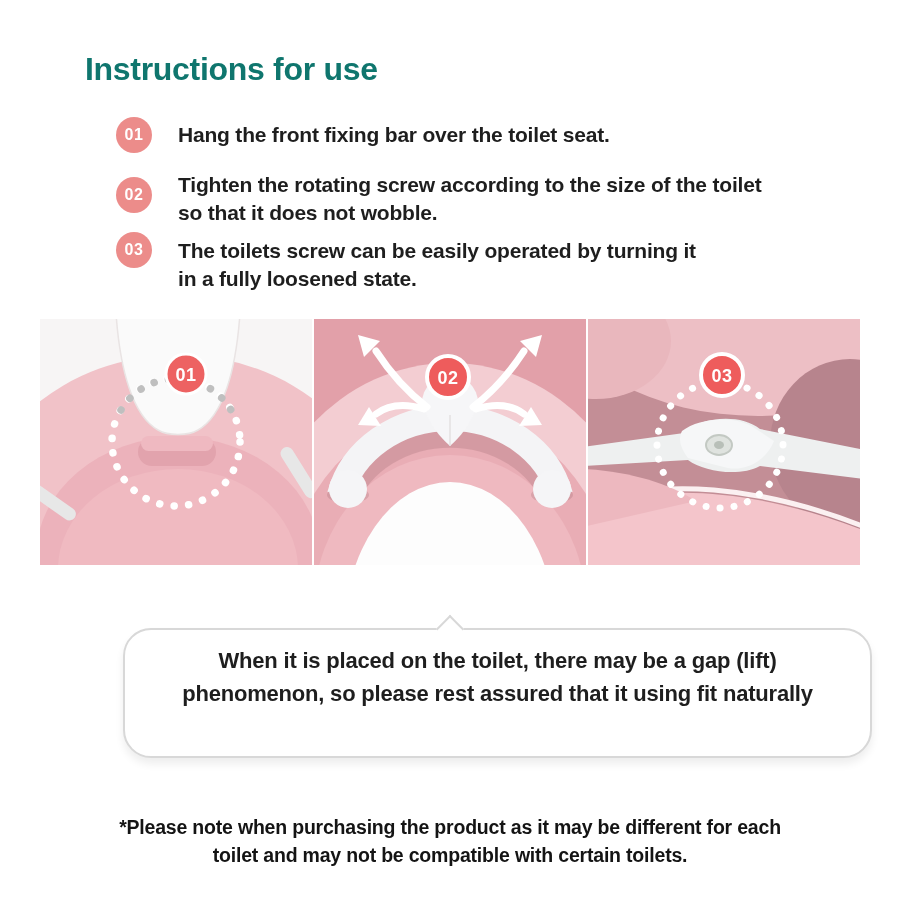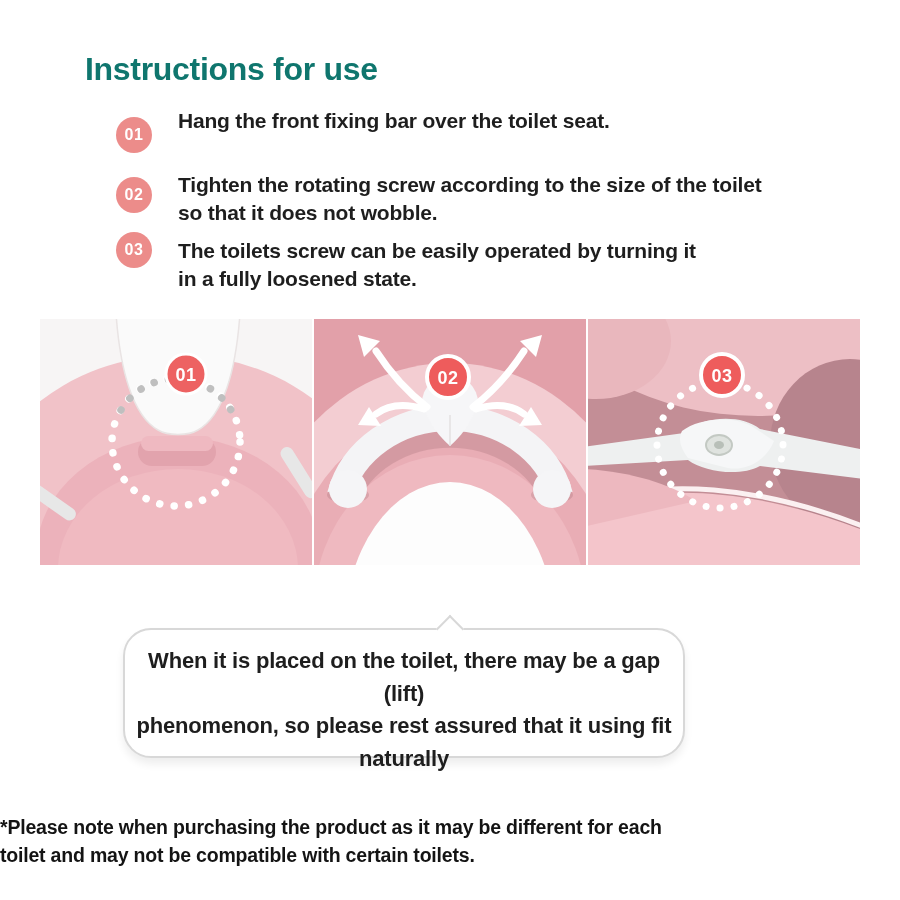--- a/index.html
+++ b/index.html
@@ -23,59 +23,59 @@
   .step-badge {
     position:absolute; width:36px; height:36px; border-radius:50%;
     background:#ec8c8a; color:#ffffff; font-size:16px; font-weight:bold;
     display:flex; align-items:center; justify-content:center; letter-spacing:0.5px;
   }
   .step-text {
     position:absolute; font-size:21px; font-weight:600; color:#1e1e1e;
     line-height:28px; letter-spacing:-0.2px; white-space:nowrap;
   }
   #badge-1 { left:116px; top:117px; }
-  #text-1  { left:178px; top:107px; }
+  #text-1  { left:178px; top:121px; }
   #badge-2 { left:116px; top:177px; }
   #text-2  { left:178px; top:171px; }
   #badge-3 { left:116px; top:232px; }
   #text-3  { left:178px; top:237px; }
 
   
   .figure {
     position:absolute; left:40px; top:319px; width:820px; height:246px;
     display:flex; gap:2px;
   }
   .panel { width:272px; height:246px; position:relative; overflow:hidden; }
   .panel svg { display:block; }
   svg text.marker-num {
     font-family:"Liberation Sans", sans-serif; font-weight:bold; fill:#ffffff;
     font-size:18px; letter-spacing:0.5px;
   }
 
   
   .bubble {
-    position:absolute; left:123px; top:628px; width:562px; height:130px;
+    position:absolute; left:123px; top:628px; width:749px; height:130px;
     background:#ffffff; border:2px solid #d8d8d8; border-radius:28px;
     box-shadow:0 6px 9px rgba(0,0,0,0.07);
   }
   .bubble-caret {
     position:absolute; left:315px; top:-11px; width:20px; height:20px;
     background:#ffffff; border-left:2px solid #d8d8d8; border-top:2px solid #d8d8d8;
     transform:rotate(45deg);
   }
   .bubble-text {
     position:absolute; left:0; top:15px; width:100%;
     text-align:center; font-size:22px; font-weight:600; color:#1e1e1e;
     line-height:32.5px; letter-spacing:-0.2px;
   }
 
   
   .footnote {
     position:absolute; left:0; top:813px; width:900px;
-    font-size:19.5px; font-weight:600; color:#141414;
+    text-align:center; font-size:19.5px; font-weight:600; color:#141414;
     line-height:28px; letter-spacing:-0.2px;
   }
 </style>
 </head>
 <body>
 
 <div class="page">
 
   <h1 class="title">Instructions for use</h1>
 

